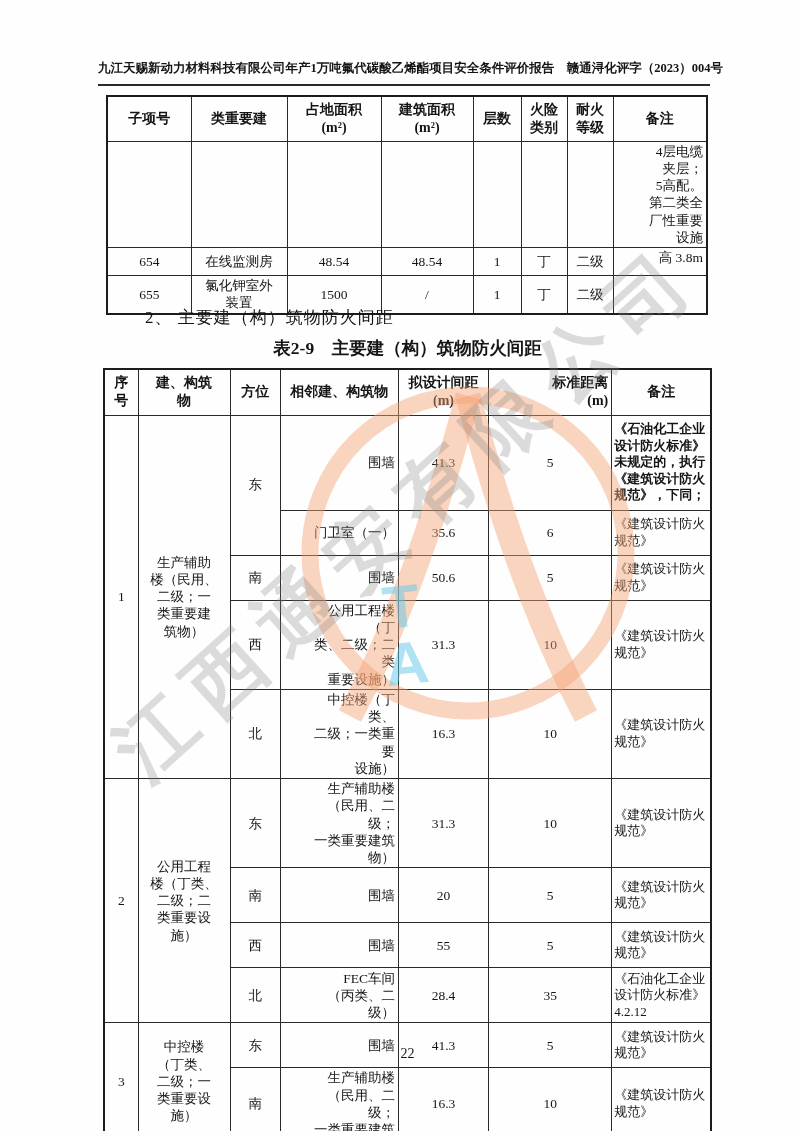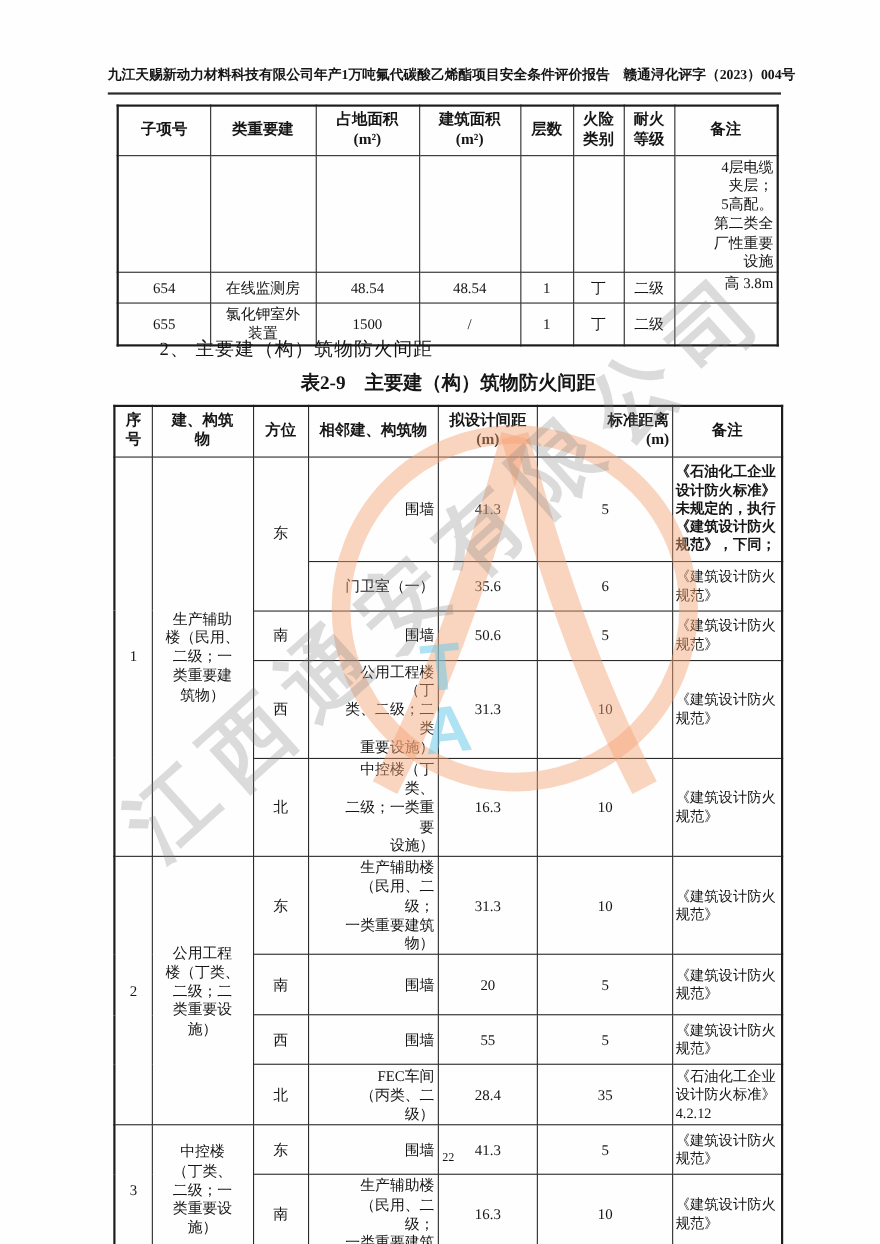--- a/index.html
+++ b/index.html
@@ -23,21 +23,21 @@
   }
   th{font-weight:bold;font-size:14px;}
   .t1{position:absolute;left:106px;top:95px;width:600px;}
   .t2{position:absolute;left:103px;top:368px;width:609px;}
   .cell-left{text-align:right;padding-left:31px;}
   .cell-bold{font-weight:bold;}
   .remark{font-size:13px;text-align:left;padding:1px 2px;}
   
   .section-heading{position:absolute;left:145px;top:306px;font-size:17px;letter-spacing:1px;}
   .table-title{position:absolute;left:103px;top:336px;width:609px;text-align:center;font-size:17.5px;font-weight:bold;}
-  .page-number{position:absolute;top:1046px;left:103px;width:609px;text-align:center;font-size:11px;}
+  .page-number{position:absolute;top:1046px;left:103px;width:609px;text-align:center;font-size:14px;}
   
   .watermark{position:absolute;inset:0;pointer-events:none;z-index:9;}
   .wm-svg{position:absolute;left:0;top:0;}
   .wm-diag{
     position:absolute;left:128px;top:712px;transform:rotate(-42deg);transform-origin:0 50%;
     font-size:78px;font-weight:bold;letter-spacing:16px;white-space:nowrap;
     color:rgba(128,128,128,0.28);
   }
   .wm-ta{
     position:absolute;left:368px;top:578px;width:72px;text-align:center;

